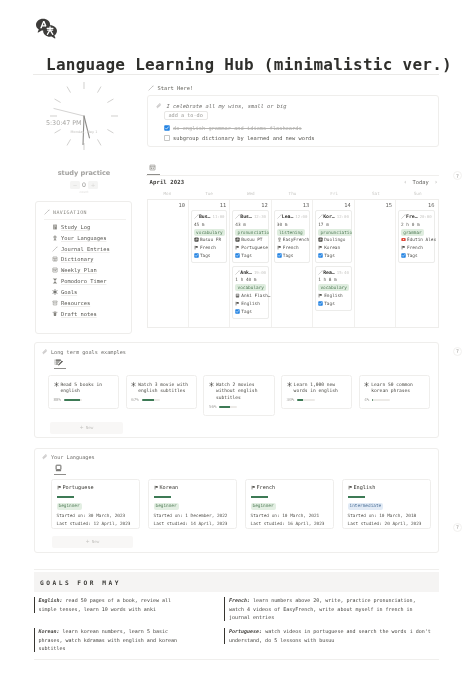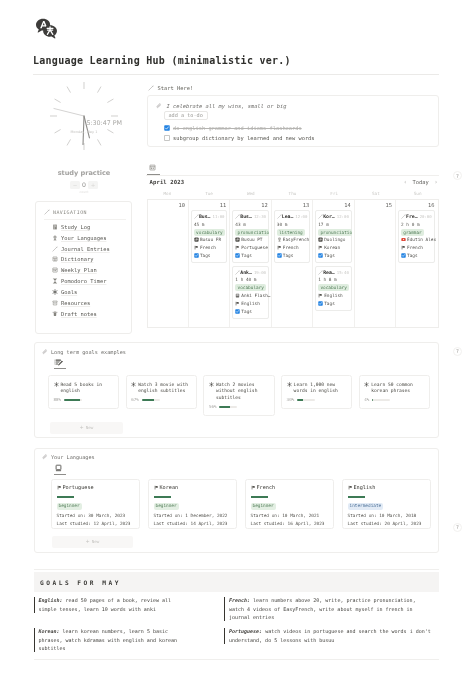--- a/index.html
+++ b/index.html
@@ -11,31 +11,31 @@
     font-family:"DejaVu Sans Mono", monospace;
     color:#37352f;
     overflow:hidden;
     -webkit-font-smoothing:antialiased;
   }
   .page { position:relative; width:473px; height:696px; }
 
   
   .hdr-icon { position:absolute; left:34px; top:18px; width:25px; height:21px; }
   .page-title {
-    position:absolute; left:33px; top:54.5px;
+    position:absolute; left:46px; top:54.5px;
     font-family:"DejaVu Sans Mono", monospace;
-    font-size:10px; font-weight:bold; letter-spacing:0.27px; color:#2f2f2c;
+    font-size:16px; font-weight:bold; letter-spacing:0.27px; color:#2f2f2c;
   }
   .hdr-divider { position:absolute; left:33px; top:74px; width:406px; height:1px; background:#ebeae8; }
 
   
   .clock-wrap { position:absolute; left:46px; top:78px; width:76px; height:76px; }
   .clock-face { position:absolute; left:0; top:0; width:76px; height:76px; }
   .clock-time {
-    position:absolute; left:0; top:41px; width:76px; text-align:right;
+    position:absolute; left:0; top:41px; width:76px; text-align:left;
     font-family:"DejaVu Sans", sans-serif; font-size:6.4px; color:#a9a8a5; letter-spacing:-0.05px;
   }
   .clock-date {
     position:absolute; left:0; top:51.5px; width:76px; text-align:center;
     font-family:"DejaVu Sans", sans-serif; font-size:3.4px; color:#c2c1be; letter-spacing:0.1px;
   }
   .sessions-title {
     position:absolute; left:34px; top:169px; width:100px; text-align:center;
     font-family:"DejaVu Sans", sans-serif; font-size:6.6px; font-weight:bold; color:#a3a2a0; letter-spacing:-0.05px;
   }

